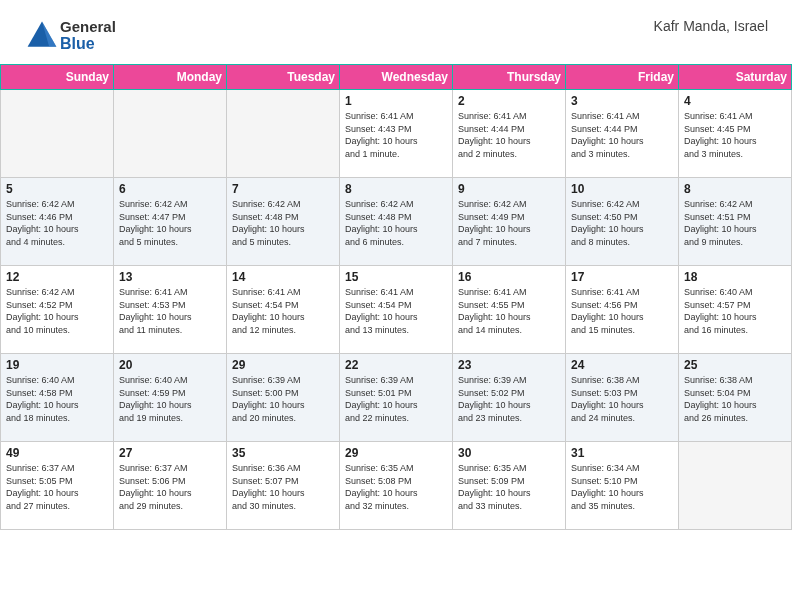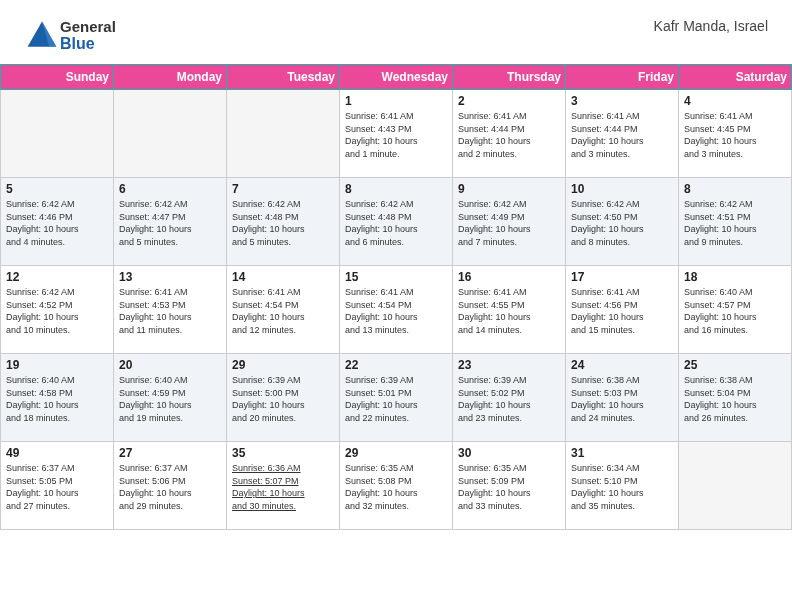--- a/index.html
+++ b/index.html
@@ -320,21 +320,21 @@
         </td>
         <td>
           <span class="day-num">27</span>
           <div class="day-info" style="white-space: pre-line;">Sunrise: 6:37 AM
 Sunset: 5:06 PM
 Daylight: 10 hours
 and 29 minutes.</div>
         </td>
         <td>
           <span class="day-num">35</span>
-          <div class="day-info" style="white-space: pre-line; text-decoration: underline;">Sunrise: 6:36 AM
+          <div class="day-info" style="white-space: pre-line;">Sunrise: 6:36 AM
 Sunset: 5:07 PM
 Daylight: 10 hours
 and 30 minutes.</div>
         </td>
         <td>
           <span class="day-num">29</span>
           <div class="day-info" style="white-space: pre-line;">Sunrise: 6:35 AM
 Sunset: 5:08 PM
 Daylight: 10 hours
 and 32 minutes.</div>

